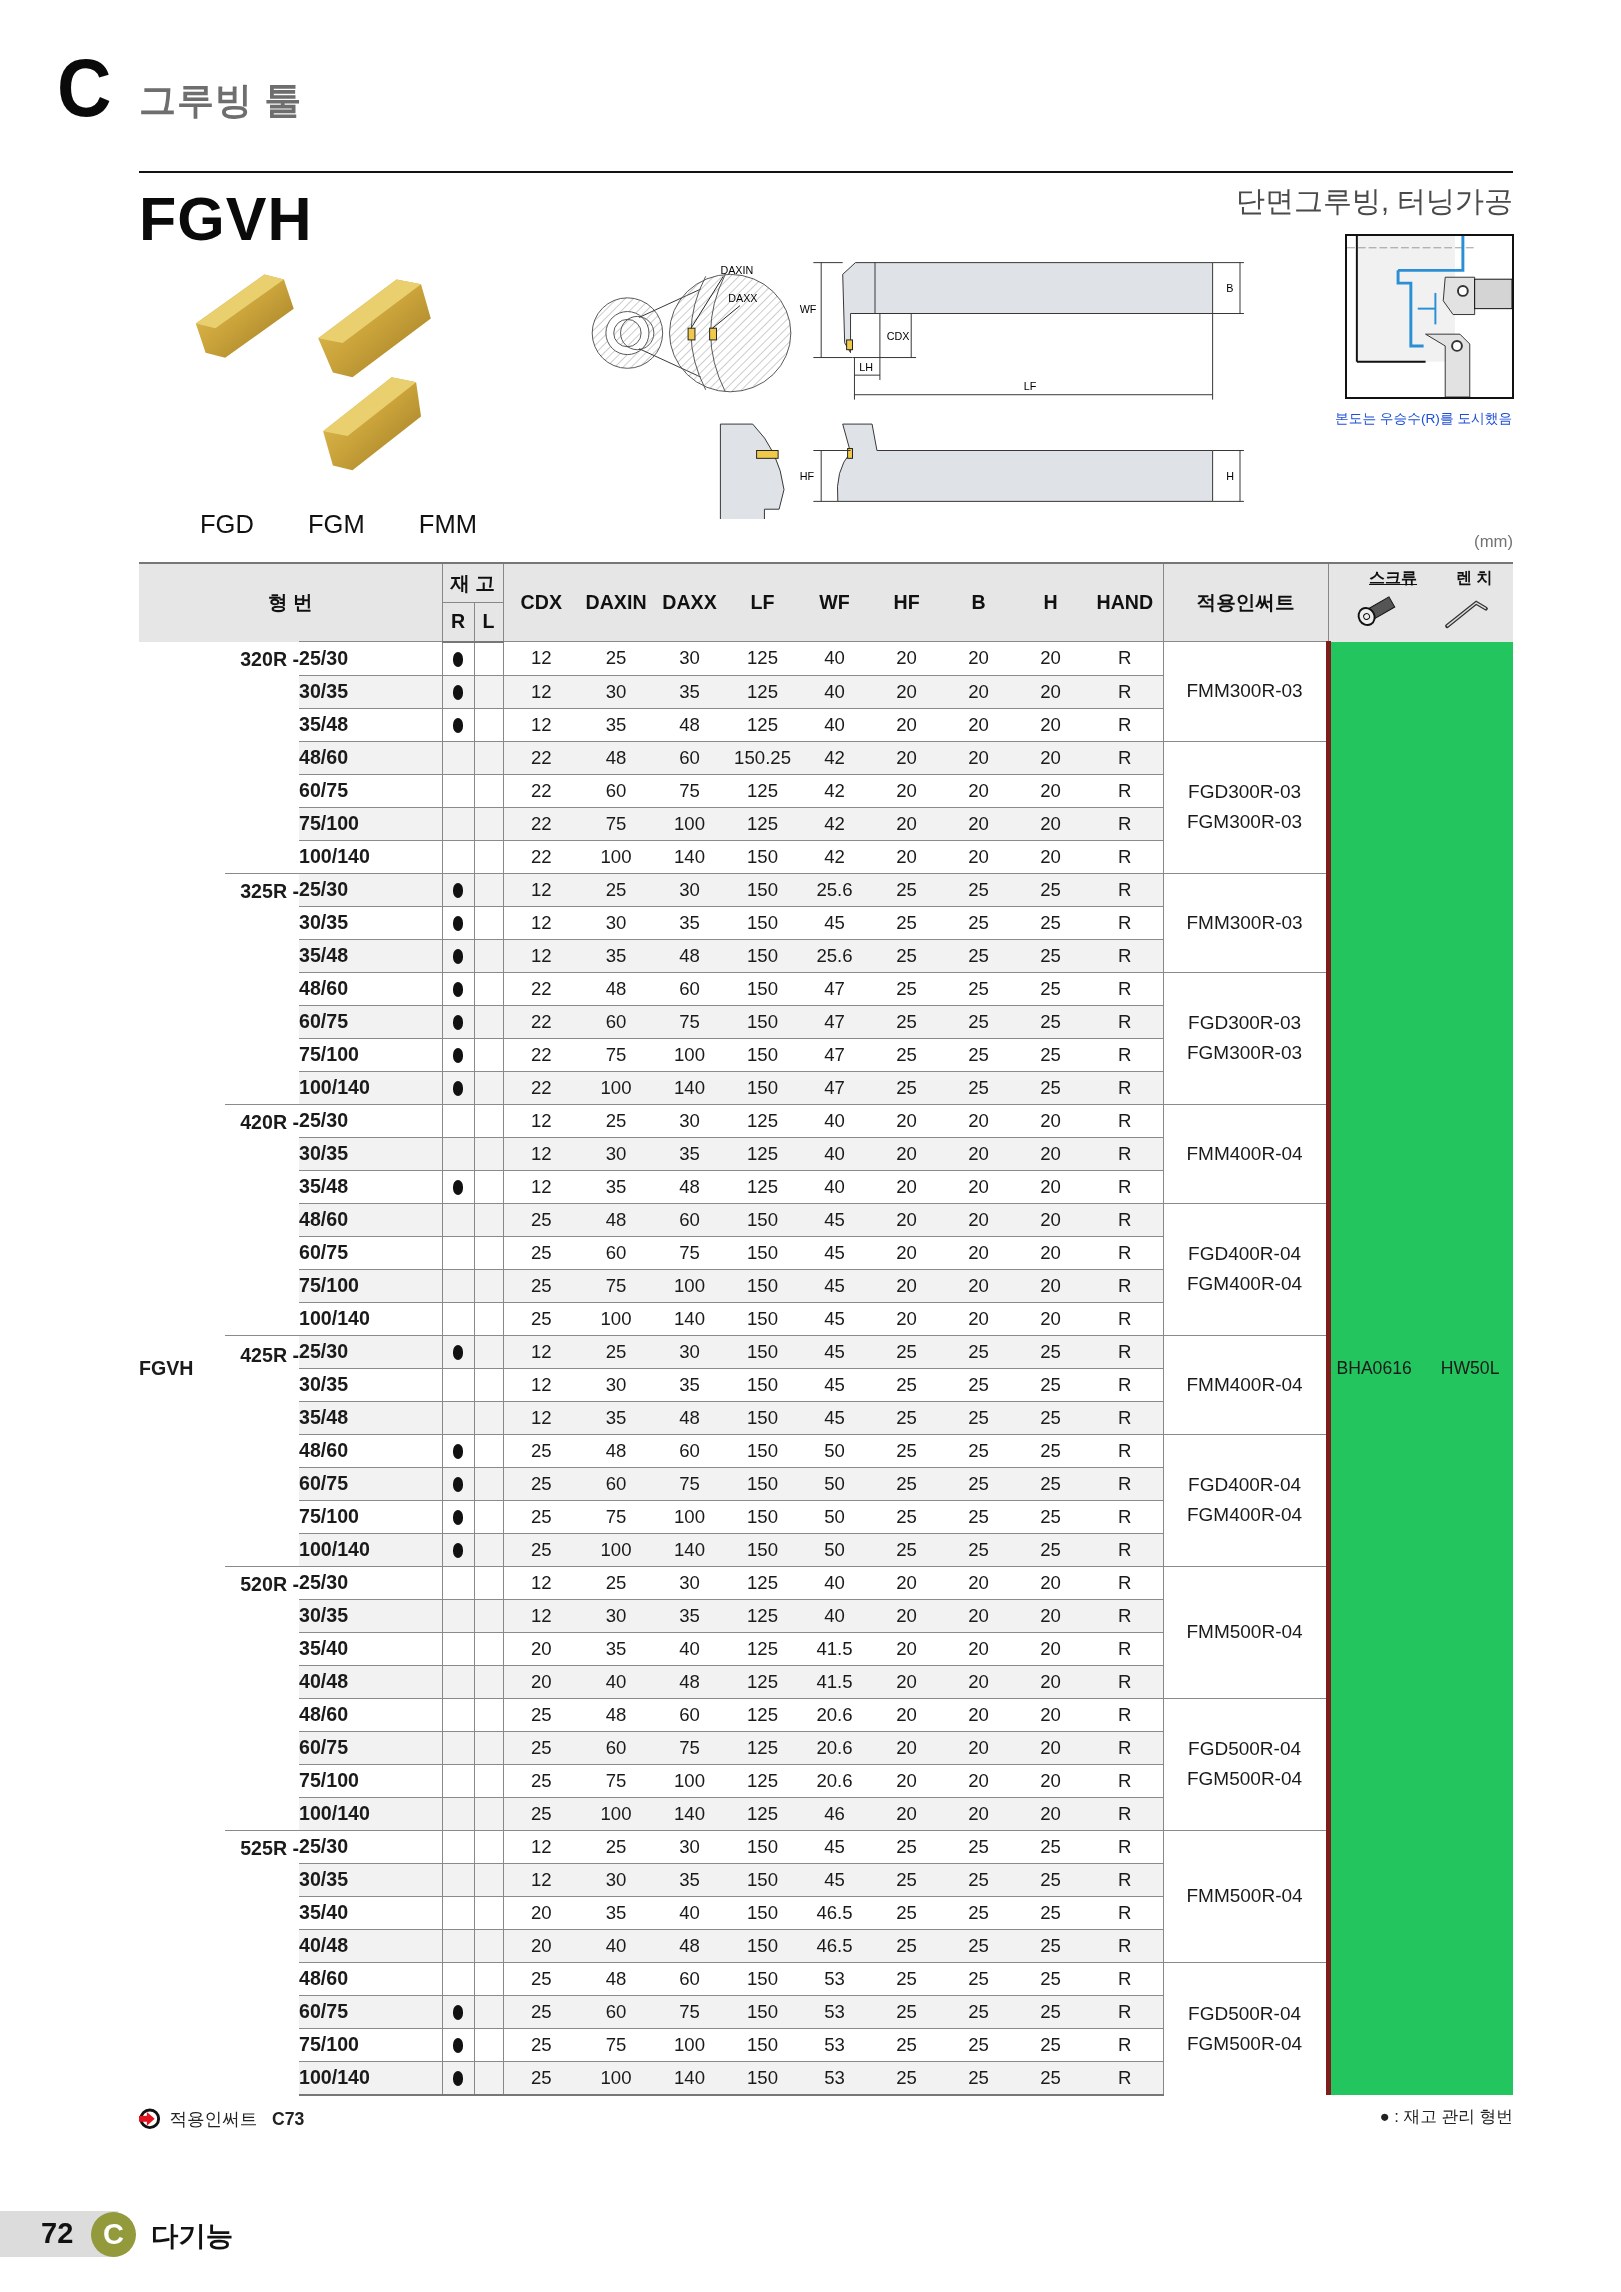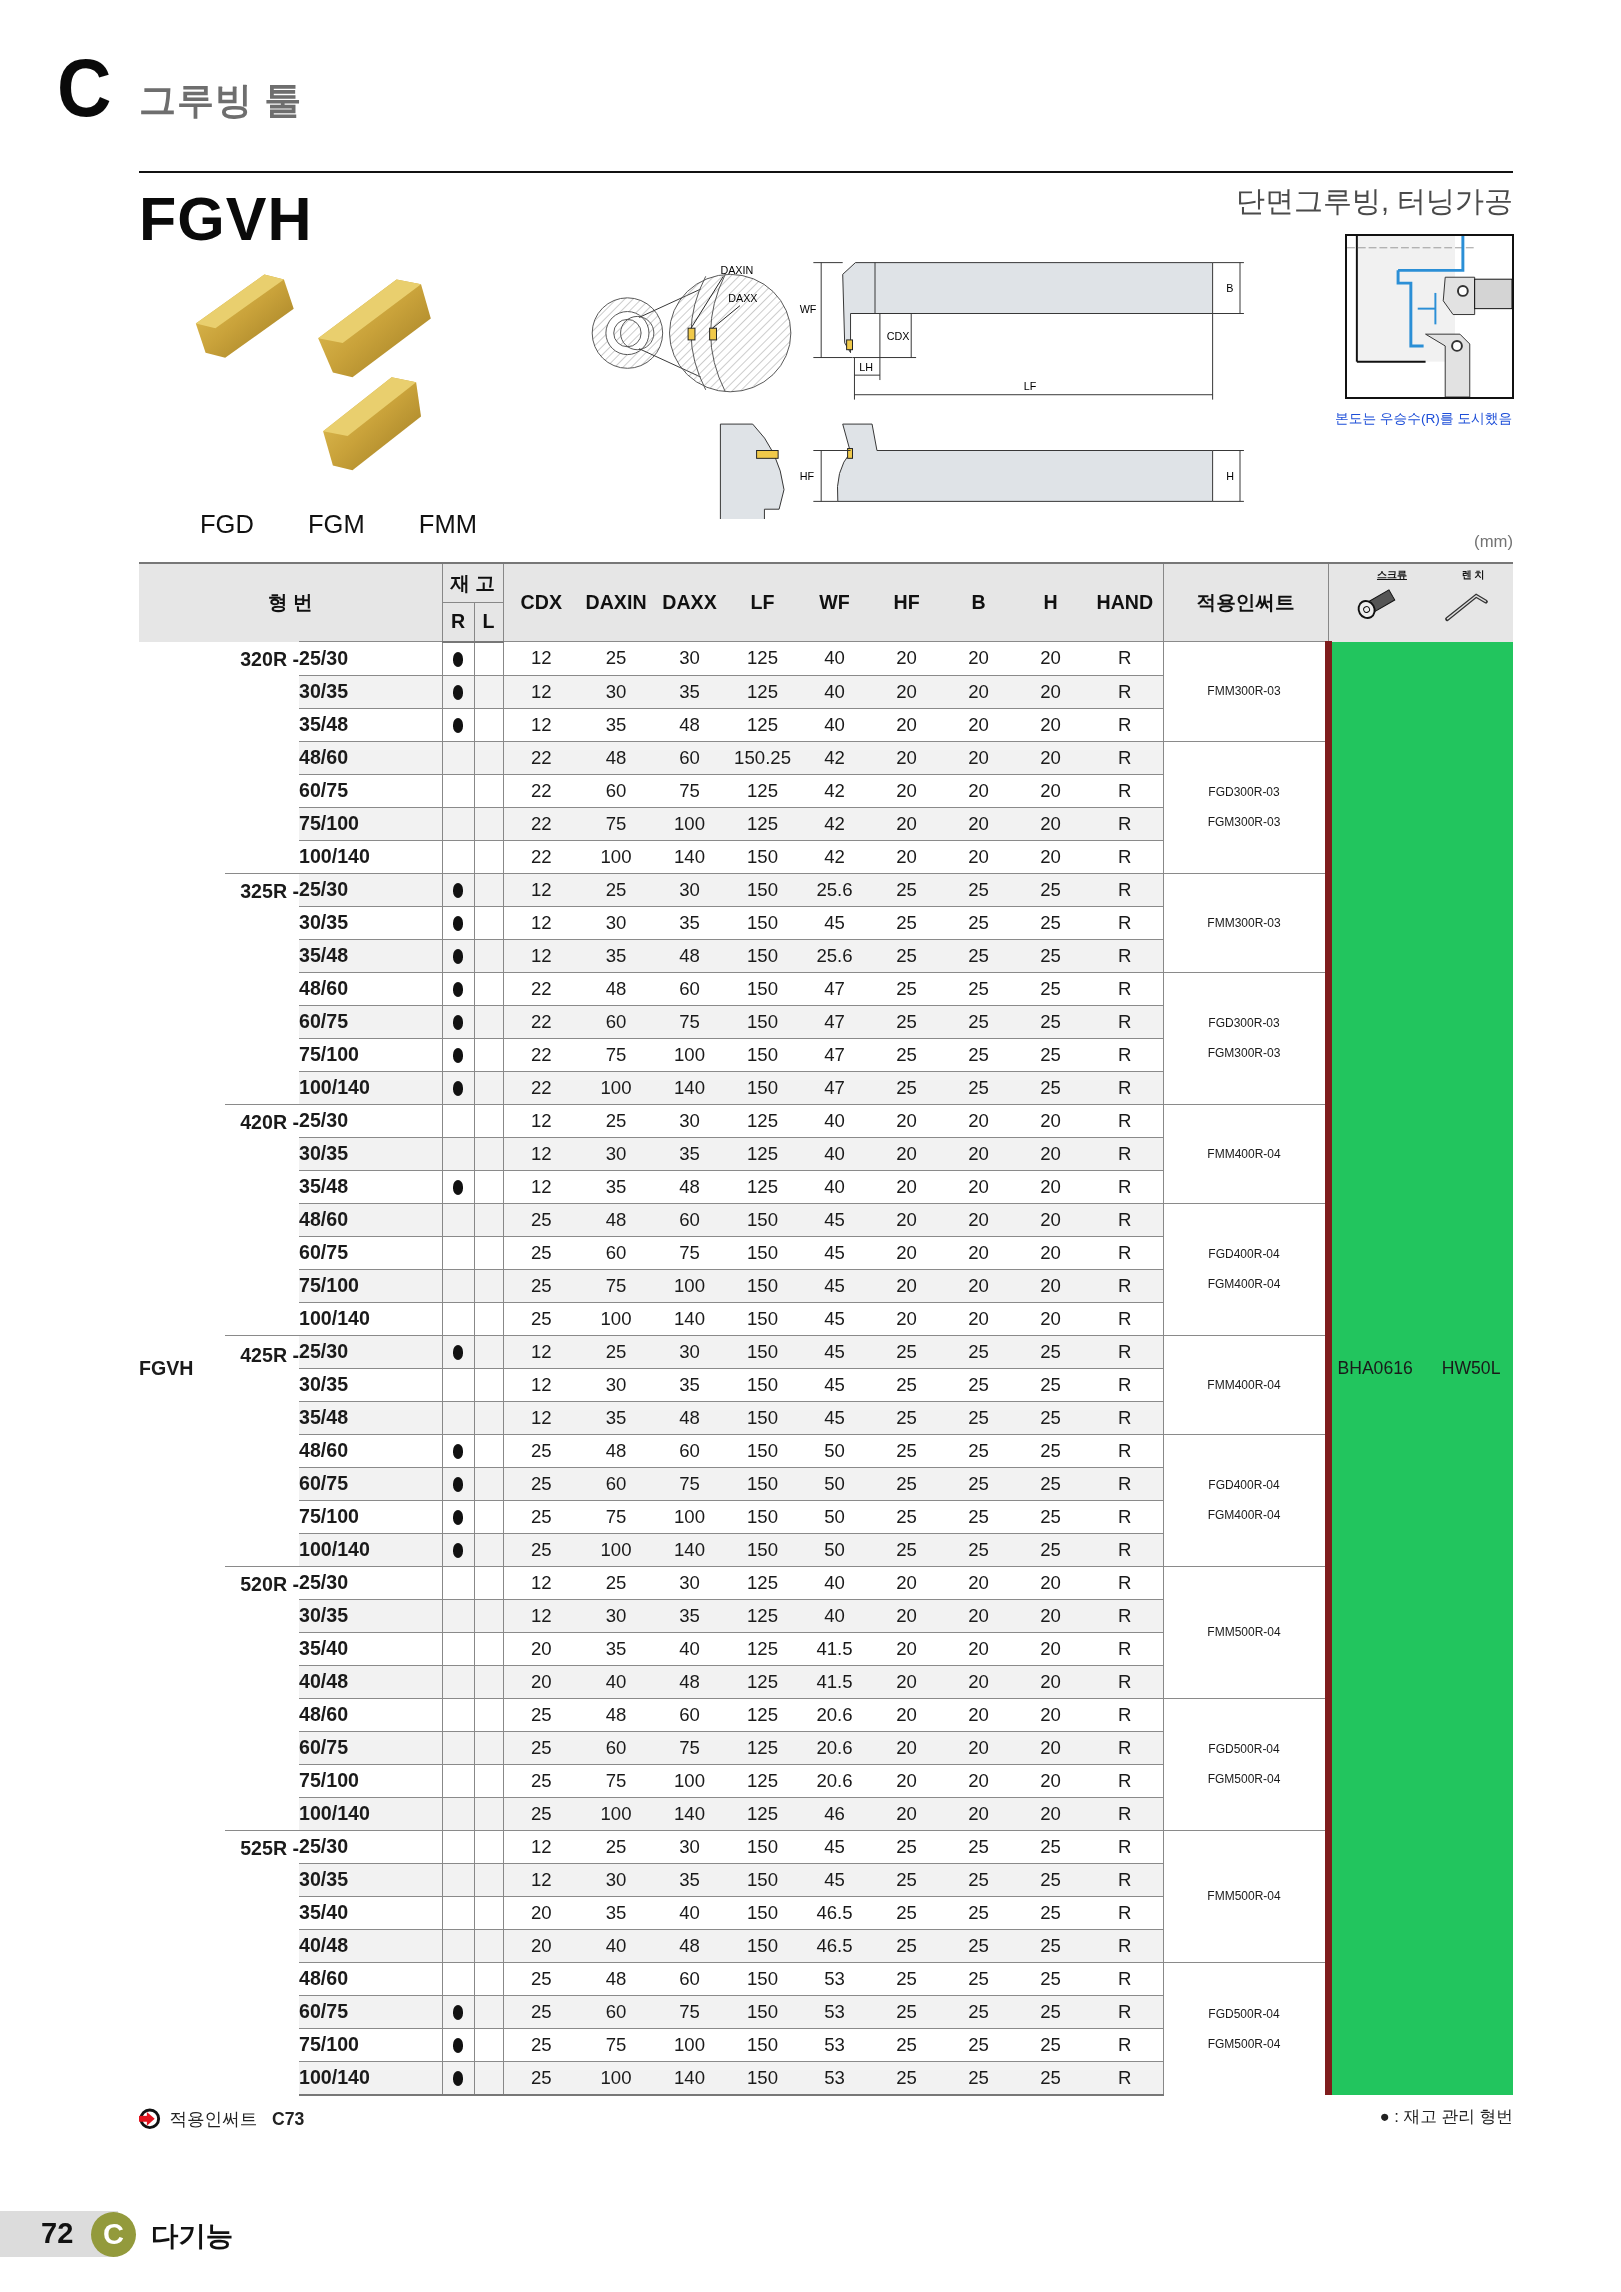--- a/index.html
+++ b/index.html
@@ -20,21 +20,21 @@
   table.spec{position:absolute;left:139px;top:562px;width:1374px;border-collapse:collapse;table-layout:fixed;font-size:18.6px;}
   table.spec th{background:#e6e6e6;font-weight:bold;font-size:19.6px;border-left:1px solid #888;border-right:1px solid #888;}
   table.spec thead tr:first-child th{border-top:2px solid #777;}
   table.spec thead tr:last-child th{border-bottom:2px solid #777;}
   table.spec td{height:32px;padding:0;text-align:center;border-top:1px solid #8a8a8a;color:#1a1a1a;}
   table.spec td.series{text-align:left;font-weight:bold;border-top:none;font-size:19.6px;padding-left:0;}
   table.spec td.sub{text-align:right;font-weight:bold;border-top:none;padding-right:0;font-size:19.6px;}
   table.spec td.size{text-align:left;font-weight:bold;font-size:19.6px;padding-left:0;}
   table.spec td.r, table.spec td.l{border-left:1px solid #888;}
   table.spec td.cdx{border-left:1px solid #888;}
-  table.spec td.insert{border-left:1px solid #888;border-right:7px solid #7f1d1d;background:#fff;font-size:12px;line-height:30px;}
+  table.spec td.insert{border-left:1px solid #888;border-right:5px solid #7f1d1d;background:#fff;font-size:19px;line-height:30px;}
   table.spec td.tools{background:#22c55e;text-align:left;font-size:17.6px;padding-left:5.9px;border-top:none;}
   table.spec tr.shade td.size, table.spec tr.shade td.r, table.spec tr.shade td.l, table.spec tr.shade td.v{background:#f2f2f2;}
   table.spec tr.grp td.sub, table.spec tr.grp td.size{border-top:1px solid #8a8a8a;}
   table.spec tr.last td{border-bottom:2px solid #777;}
   .dot{display:inline-block;width:10.8px;height:14.7px;border-radius:50%;background:#111;vertical-align:middle;}
   .hdr-stock-top{border-bottom:1px solid #888;height:36px;}
   .footer-ref{left:139px;top:2107px;font-size:17.6px;color:#222;}
   .footer-ref b{margin-left:9.8px;}
   .stock-note{right:108px;top:2105px;font-size:16.7px;color:#222;}
   .page-band{left:0;top:2211px;width:118px;height:46px;background:#dcdcdc;}
@@ -192,21 +192,21 @@
       <th rowspan="2" style="border-left:none;border-right:none;">DAXIN</th>
       <th rowspan="2" style="border-left:none;border-right:none;">DAXX</th>
       <th rowspan="2" style="border-left:none;border-right:none;">LF</th>
       <th rowspan="2" style="border-left:none;border-right:none;">WF</th>
       <th rowspan="2" style="border-left:none;border-right:none;">HF</th>
       <th rowspan="2" style="border-left:none;border-right:none;">B</th>
       <th rowspan="2" style="border-left:none;border-right:none;">H</th>
       <th rowspan="2" style="border-left:none;">HAND</th>
       <th rowspan="2">적용인써트</th>
       <th rowspan="2" style="border-right:none;padding-top:3.9px;vertical-align:top;">
-        <div style="display:flex;justify-content:space-around;font-size:10px;margin-left:20px;">
+        <div style="display:flex;justify-content:space-around;font-size:16px;margin-left:20px;">
           <span style="text-decoration:underline;">스크류</span>
           <span>렌 치</span>
         </div>
         <div style="display:flex;justify-content:space-around;margin-top:5.9px;">
           <svg width="47" height="35" viewBox="0 0 48 36">
             <g transform="rotate(-30 24 18)">
               <rect x="16" y="11" width="28" height="12" fill="#555" stroke="#111"></rect>
               <ellipse cx="14" cy="17" rx="8" ry="9" fill="#eee" stroke="#111" stroke-width="2"></ellipse>
               <circle cx="14" cy="17" r="3" fill="none" stroke="#111"></circle>
             </g>

